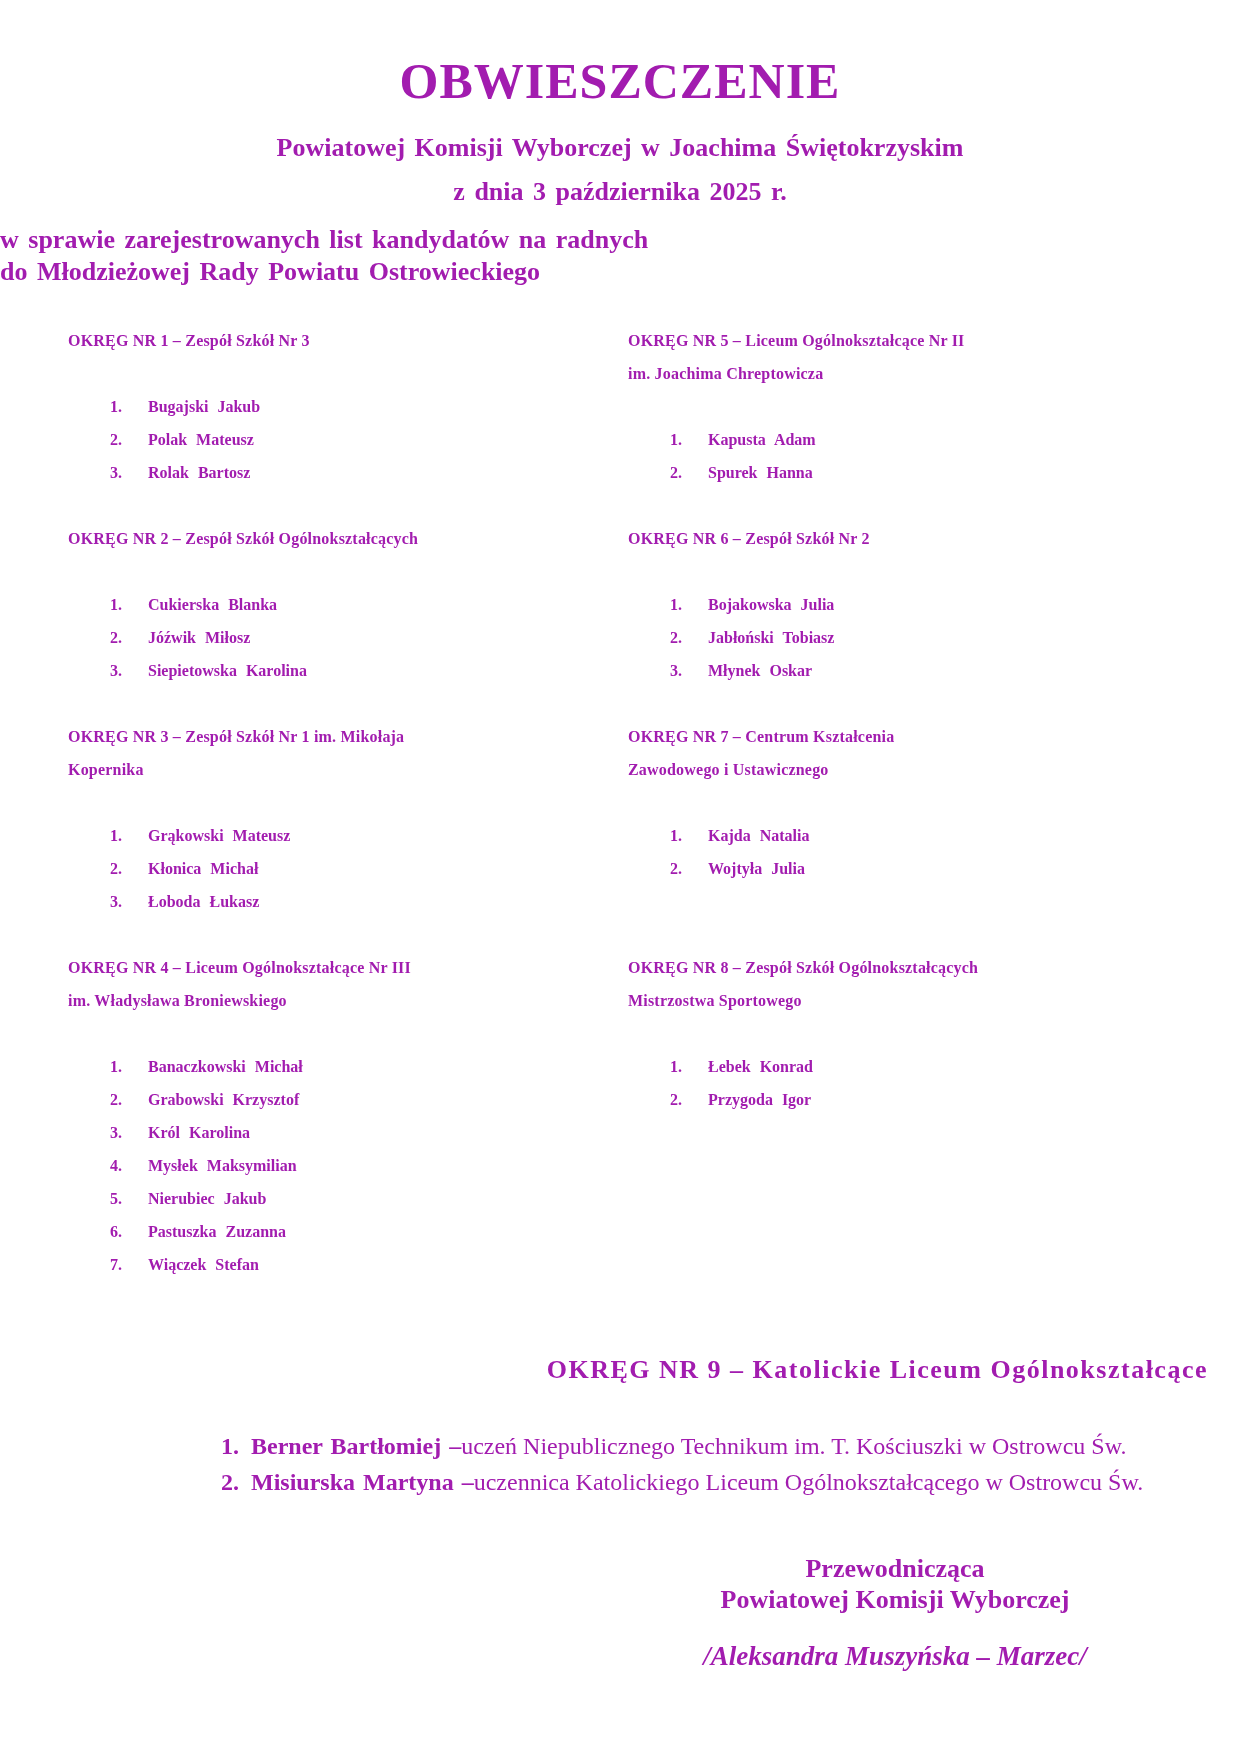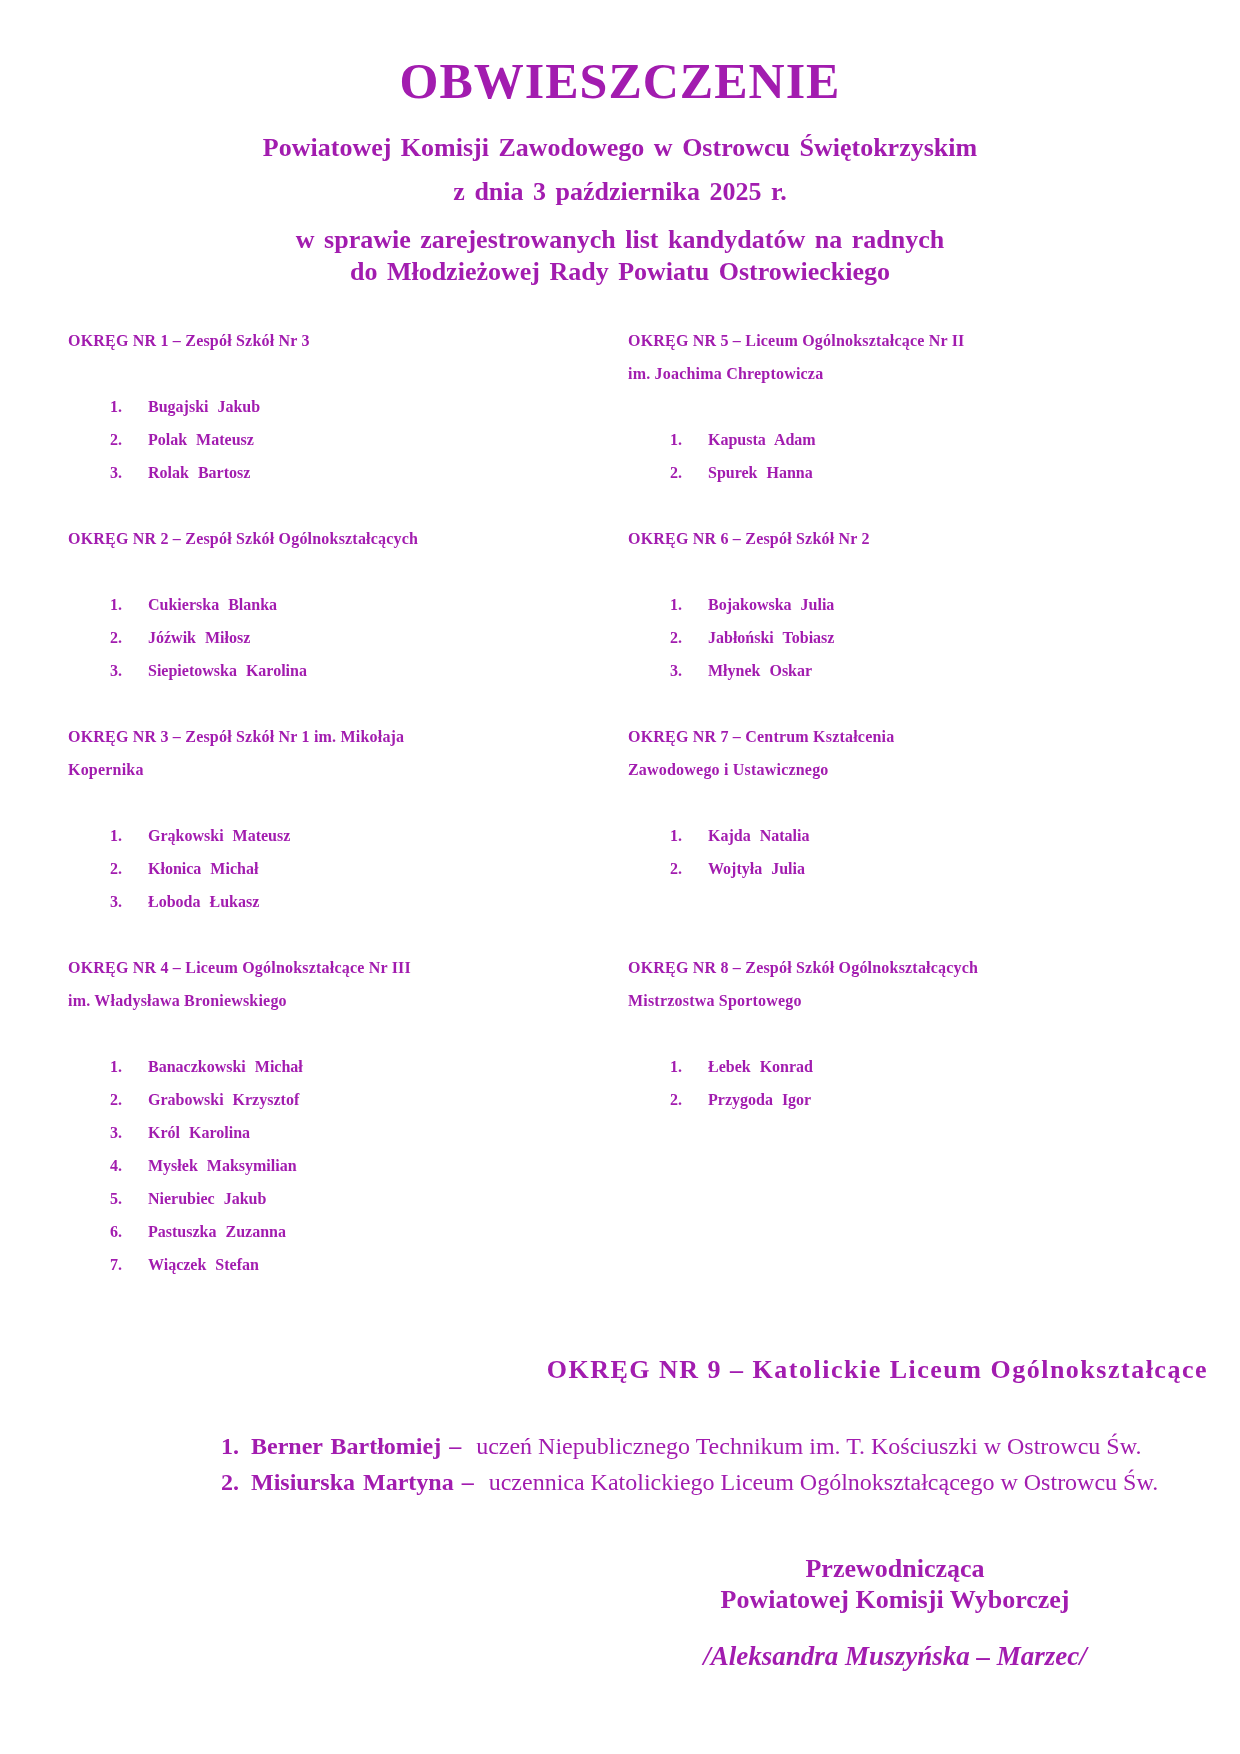--- a/index.html
+++ b/index.html
@@ -16,21 +16,21 @@
     text-align:center;font-size:50px;font-weight:bold;line-height:58px;
     letter-spacing:1px;
   }
   .issuer{
     position:absolute;top:126px;left:0;width:100%;
     text-align:center;font-size:26px;font-weight:bold;line-height:44px;
     word-spacing:3px;
   }
   .subject{
     position:absolute;top:224px;left:0;width:100%;
-    text-align:center;font-size:26px;font-weight:bold;line-height:32px;
+    font-size:26px;font-weight:bold;line-height:32px;
     word-spacing:3px;
   }
   
   .grid{
     position:absolute;top:324px;left:68px;width:1104px;
     display:grid;grid-template-columns:560px 544px;row-gap:33px;
     font-size:16px;font-weight:bold;line-height:33px;
   }
   .district-title div{white-space:nowrap;letter-spacing:0.2px;}
   ol.clist{margin:33px 0 0 0;padding:0;list-style:none;}
@@ -42,39 +42,39 @@
     font-size:24px;line-height:33px;
   }
   .district9 .d9-title{
     margin-left:118px;font-weight:bold;font-size:26px;
     letter-spacing:1.5px;white-space:nowrap;text-align:right;
   }
   ol.d9list{margin:42px 0 0 0;padding:0;list-style:none;}
   ol.d9list li{display:flex;padding-left:153px;line-height:36px;white-space:nowrap;}
   ol.d9list .num{flex:none;width:30px;font-weight:bold;}
   ol.d9list .nm{font-weight:bold;word-spacing:2px;}
-  ol.d9list .desc{font-weight:normal;margin-left:15px;font-size:24px;}
+  ol.d9list .desc{font-weight:normal;margin-left:0;font-size:24px;}
   
   .signature{
     position:absolute;top:1544px;left:645px;width:500px;
     text-align:center;font-size:26px;font-weight:bold;line-height:31px;margin-top:9px;
   }
   .signature .sig-name{
     margin-top:26px;font-style:italic;font-size:27px;line-height:31px;
     white-space:nowrap;
   }
 </style>
 </head>
 <body>
 
 <div class="page">
 
   <div class="doc-title">OBWIESZCZENIE</div>
   <div class="issuer">
-    <div>Powiatowej Komisji Zawodowego w Ostrowcu Świętokrzyskim</div>
+    <div>Powiatowej Komisji Wyborczej w Joachima Świętokrzyskim</div>
     <div>z dnia 3 października 2025 r.</div>
   </div>
   <div class="subject">
     <div>w sprawie zarejestrowanych list kandydatów na radnych</div>
     <div>do Młodzieżowej Rady Powiatu Ostrowieckiego</div>
   </div>
 
   <div class="grid">
 
     <div class="cell">

